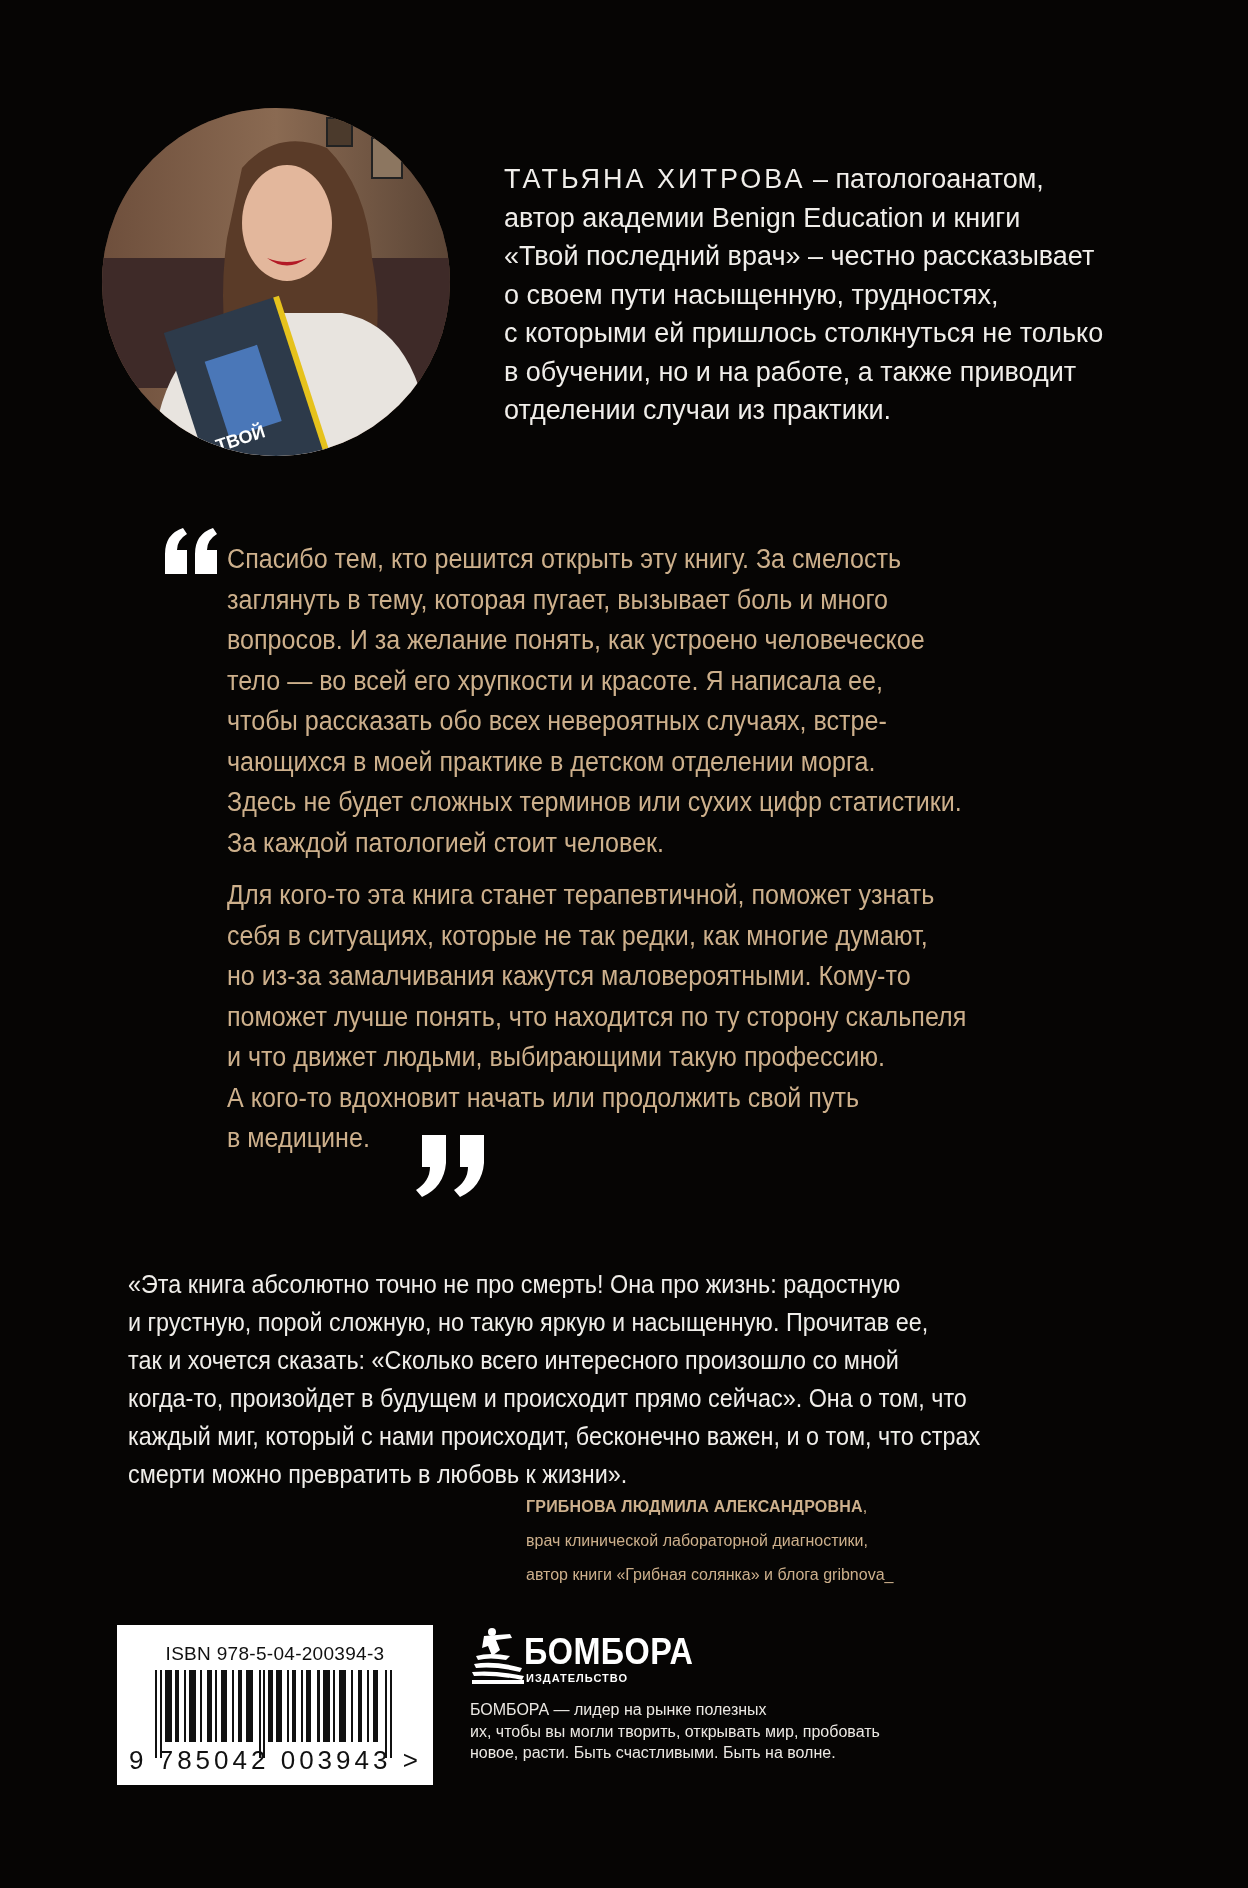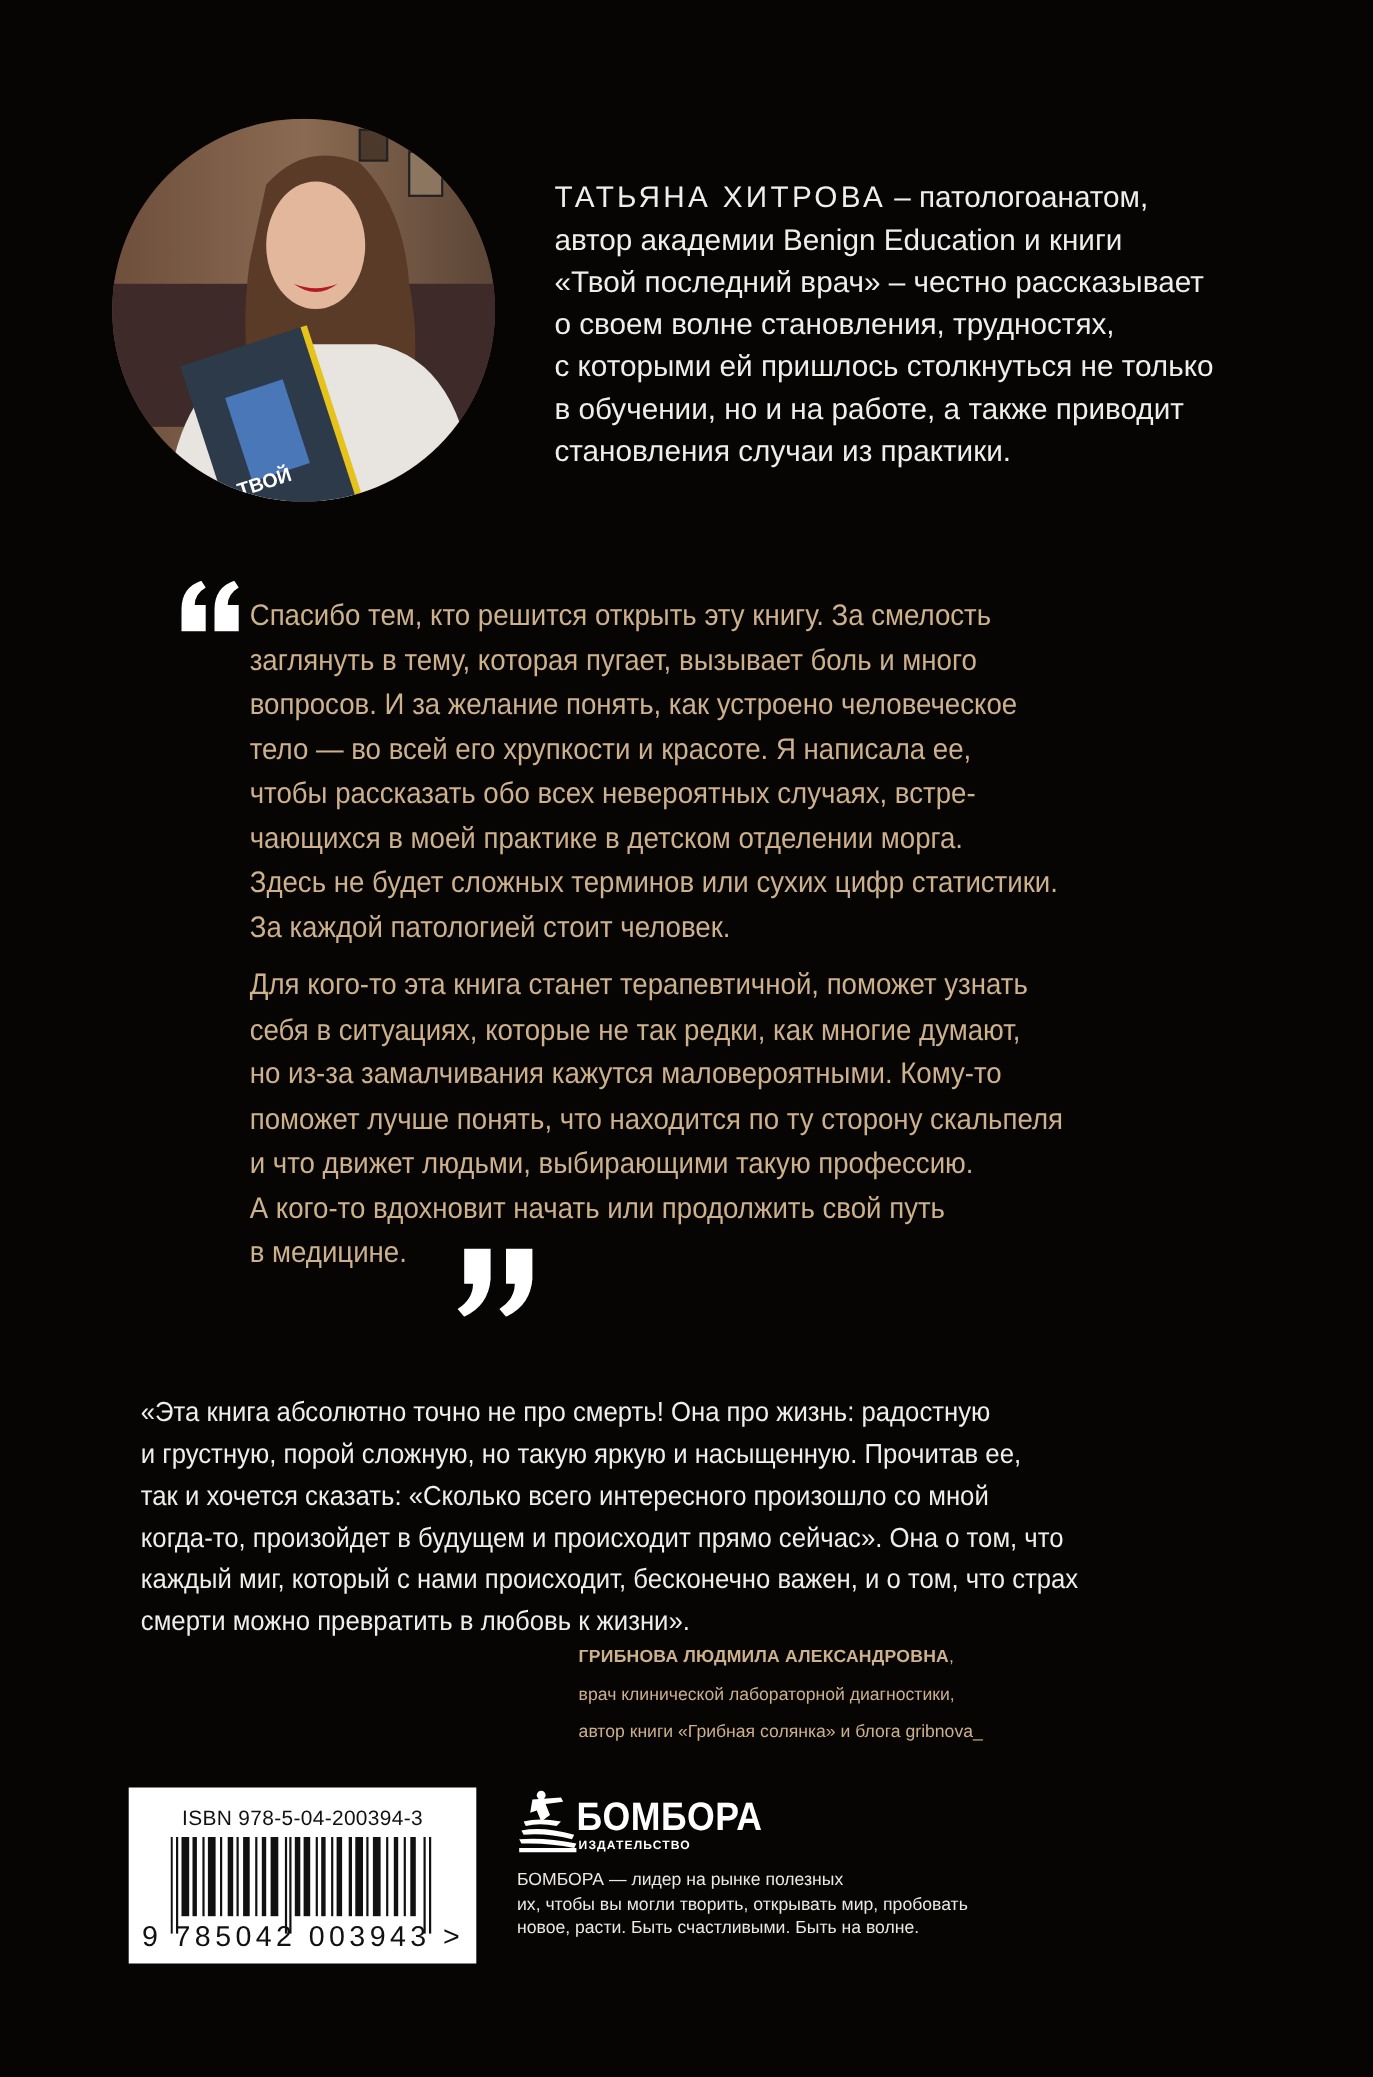--- a/index.html
+++ b/index.html
@@ -77,24 +77,24 @@
       <rect x="110" y="240" width="55" height="80" fill="#4a77b8"></rect>
       <text x="95" y="330" fill="#fff" font-size="18" font-weight="bold" font-family="Liberation Sans, sans-serif">ТВОЙ</text>
     </g>
   </svg>
 </div>
 
 <div id="bio" class="abs">
   <span class="line"><span class="name">ТАТЬЯНА ХИТРОВА</span><span> – патологоанатом,</span></span>
   <span class="line">автор академии Benign Education и книги</span>
   <span class="line">«Твой последний врач» – честно рассказывает</span>
-  <span class="line">о своем волне становления, трудностях,</span>
+  <span class="line">о своем пути насыщенную, трудностях,</span>
   <span class="line">с которыми ей пришлось столкнуться не только</span>
   <span class="line">в обучении, но и на работе, а также приводит</span>
-  <span class="line">становления случаи из практики.</span>
+  <span class="line">отделении случаи из практики.</span>
 </div>
 
 <svg id="open-quote" class="abs" viewBox="0 0 60 46">
   <path d="M2 46 L2 26 Q2 6 20 0 L24 6 Q14 12 14 22 L24 22 L24 46 Z" fill="#fff"></path>
   <path d="M32 46 L32 26 Q32 6 50 0 L54 6 Q44 12 44 22 L54 22 L54 46 Z" fill="#fff"></path>
 </svg>
 <svg id="close-quote" class="abs" viewBox="0 0 76 62">
   <path d="M8 0 L32 0 L32 28 Q30 52 8 62 L2 55 Q16 46 16 32 L8 32 Z" fill="#fff"></path>
   <path d="M46 0 L70 0 L70 28 Q68 52 46 62 L40 55 Q54 46 54 32 L46 32 Z" fill="#fff"></path>
 </svg>

